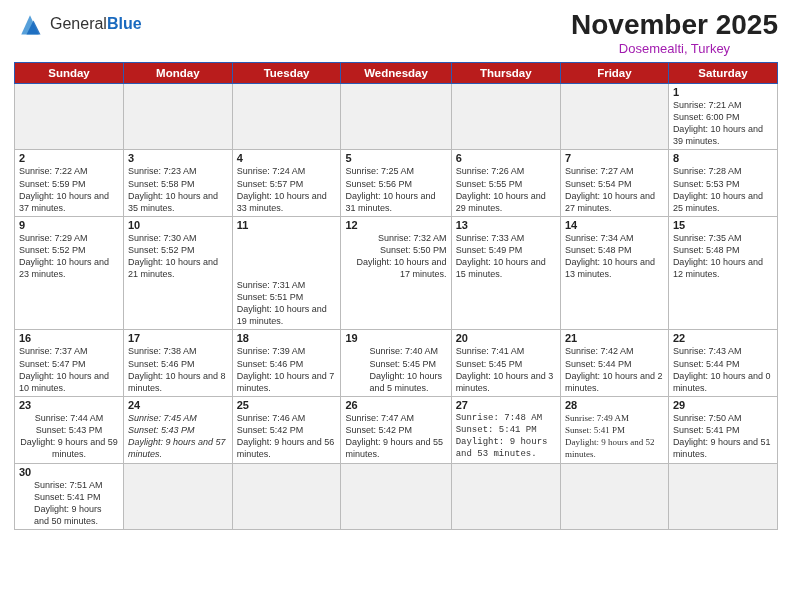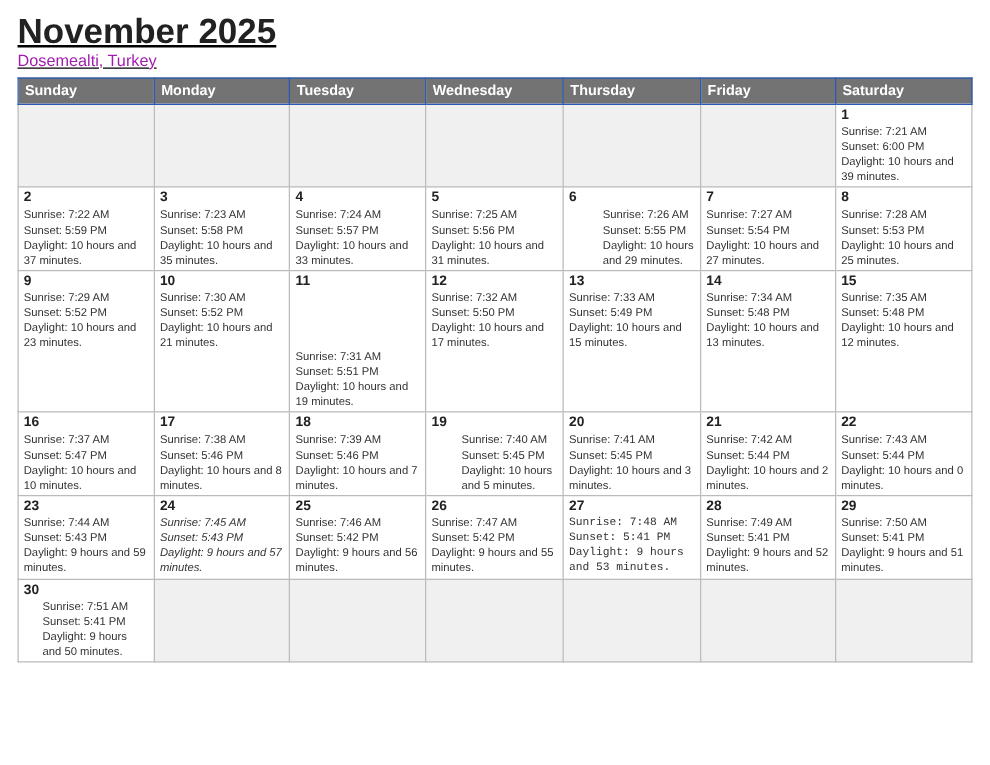--- a/index.html
+++ b/index.html
@@ -25,44 +25,43 @@
     .logo {
       display: flex;
       align-items: center;
       gap: 4px;
     }
     .logo-icon {
       width: 32px;
       height: 28px;
     }
     .title-block {
-      text-align: left;
-      text-decoration: underline;
+      text-align: center;
     }
     .month-title {
       font-size: 28px;
       font-weight: bold;
       color: #222;
       line-height: 1.1;
     }
     .subtitle {
       font-size: 13px;
       color: #a21caf;
     }
     .calendar {
       width: 100%;
       border-collapse: collapse;
       border: 1px solid #bbb;
     }
     .calendar th {
-      background: #737373;
+      background: #b91c1c;
       color: #fff;
       font-size: 11.5px;
       font-weight: bold;
-      text-align: left;
+      text-align: center;
       padding: 4px 5px;
       border: 1px solid #2a5ab4;
     }
     .calendar td {
       border: 1px solid #bbb;
       vertical-align: top;
       padding: 2px 4px;
       width: 113px;
       background: #fff;
     }
@@ -83,20 +82,29 @@
     }
     .calendar tr:last-child td {
       
     }
   </style>
 </head>
 <body>
 
 <div class="page">
   <div class="header">
+    <div class="logo">
+      <svg class="logo-icon" viewBox="0 0 36 32" xmlns="http://www.w3.org/2000/svg">
+        <polygon points="8,28 18,6 28,28" fill="#3a8fd4" opacity="0.85"></polygon>
+        <polygon points="14,28 22,12 30,28" fill="#1a6abf" opacity="0.9"></polygon>
+      </svg>
+      <div>
+        <div style="font-size:16px;color:#333;line-height:1.1"><span style="font-weight:normal">General</span><span style="font-weight:bold;color:#1a6abf">Blue</span></div>
+      </div>
+    </div>
     <div class="title-block">
       <div class="month-title">November 2025</div>
       <div class="subtitle">Dosemealti, Turkey</div>
     </div>
   </div>
 
   <table class="calendar">
     <thead>
       <tr>
       <th>Sunday</th>
@@ -143,21 +151,21 @@
 Daylight: 10 hours and 33 minutes.</div>
           </td>
           <td>
             <span class="day-num">5</span>
             <div class="day-info" style="white-space: pre-line;">Sunrise: 7:25 AM
 Sunset: 5:56 PM
 Daylight: 10 hours and 31 minutes.</div>
           </td>
           <td>
             <span class="day-num">6</span>
-            <div class="day-info" style="white-space: pre-line; margin-left: 27px;">Sunrise: 7:26 AM
+            <div class="day-info" style="white-space: pre-line;">Sunrise: 7:26 AM
 Sunset: 5:55 PM
 Daylight: 10 hours and 29 minutes.</div>
           </td>
           <td>
             <span class="day-num">7</span>
             <div class="day-info" style="white-space: pre-line;">Sunrise: 7:27 AM
 Sunset: 5:54 PM
 Daylight: 10 hours and 27 minutes.</div>
           </td>
           <td>
@@ -181,21 +189,21 @@
 Daylight: 10 hours and 21 minutes.</div>
           </td>
           <td>
             <span class="day-num">11</span>
             <div class="day-info" style="white-space: pre-line; margin-top: 48px;">Sunrise: 7:31 AM
 Sunset: 5:51 PM
 Daylight: 10 hours and 19 minutes.</div>
           </td>
           <td>
             <span class="day-num">12</span>
-            <div class="day-info" style="white-space: pre-line;">Sunrise: 7:32 AM
+            <div class="day-info" style="white-space: pre-line; text-align: right;">Sunrise: 7:32 AM
 Sunset: 5:50 PM
 Daylight: 10 hours and 17 minutes.</div>
           </td>
           <td>
             <span class="day-num">13</span>
             <div class="day-info" style="white-space: pre-line;">Sunrise: 7:33 AM
 Sunset: 5:49 PM
 Daylight: 10 hours and 15 minutes.</div>
           </td>
           <td>
@@ -251,21 +259,21 @@
           <td>
             <span class="day-num">22</span>
             <div class="day-info" style="white-space: pre-line;">Sunrise: 7:43 AM
 Sunset: 5:44 PM
 Daylight: 10 hours and 0 minutes.</div>
           </td>
         </tr>
         <tr>
           <td>
             <span class="day-num">23</span>
-            <div class="day-info" style="white-space: pre-line;">Sunrise: 7:44 AM
+            <div class="day-info" style="white-space: pre-line; text-align: center;">Sunrise: 7:44 AM
 Sunset: 5:43 PM
 Daylight: 9 hours and 59 minutes.</div>
           </td>
           <td>
             <span class="day-num">24</span>
             <div class="day-info" style="white-space: pre-line; font-style: italic;">Sunrise: 7:45 AM
 Sunset: 5:43 PM
 Daylight: 9 hours and 57 minutes.</div>
           </td>
           <td>
@@ -281,21 +289,21 @@
 Daylight: 9 hours and 55 minutes.</div>
           </td>
           <td>
             <span class="day-num">27</span>
             <div class="day-info" style="white-space: pre-line; font-family: Liberation Mono, monospace;">Sunrise: 7:48 AM
 Sunset: 5:41 PM
 Daylight: 9 hours and 53 minutes.</div>
           </td>
           <td>
             <span class="day-num">28</span>
-            <div class="day-info" style="white-space: pre-line;">Sunrise: 7:49 AM
+            <div class="day-info" style="white-space: pre-line; font-family: Liberation Serif, serif;">Sunrise: 7:49 AM
 Sunset: 5:41 PM
 Daylight: 9 hours and 52 minutes.</div>
           </td>
           <td>
             <span class="day-num">29</span>
             <div class="day-info" style="white-space: pre-line;">Sunrise: 7:50 AM
 Sunset: 5:41 PM
 Daylight: 9 hours and 51 minutes.</div>
           </td>
         </tr>

